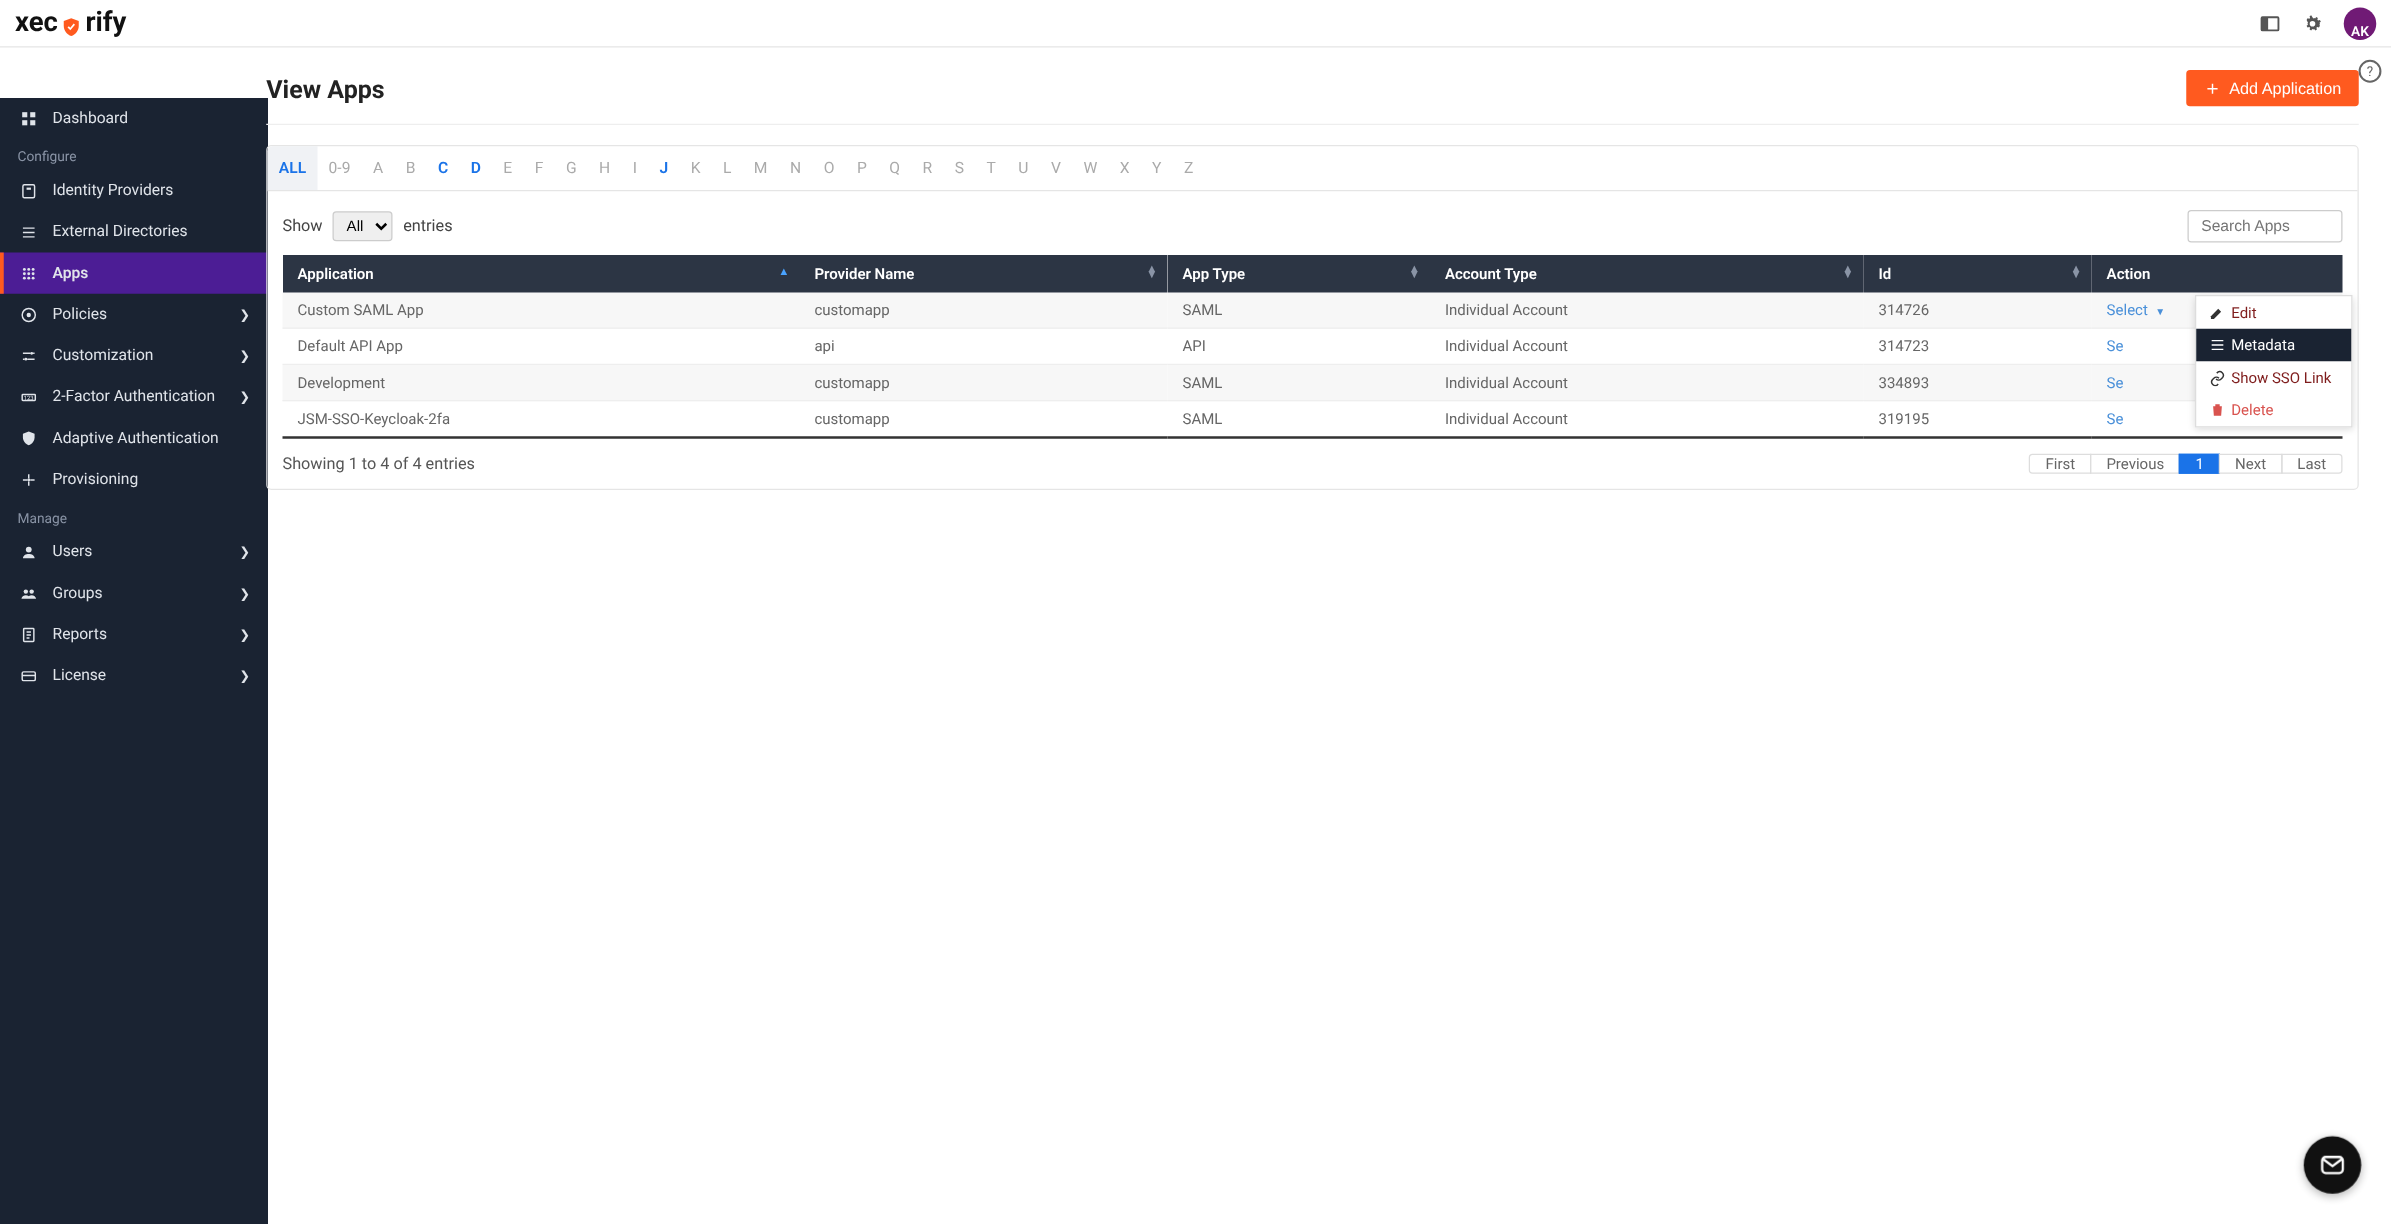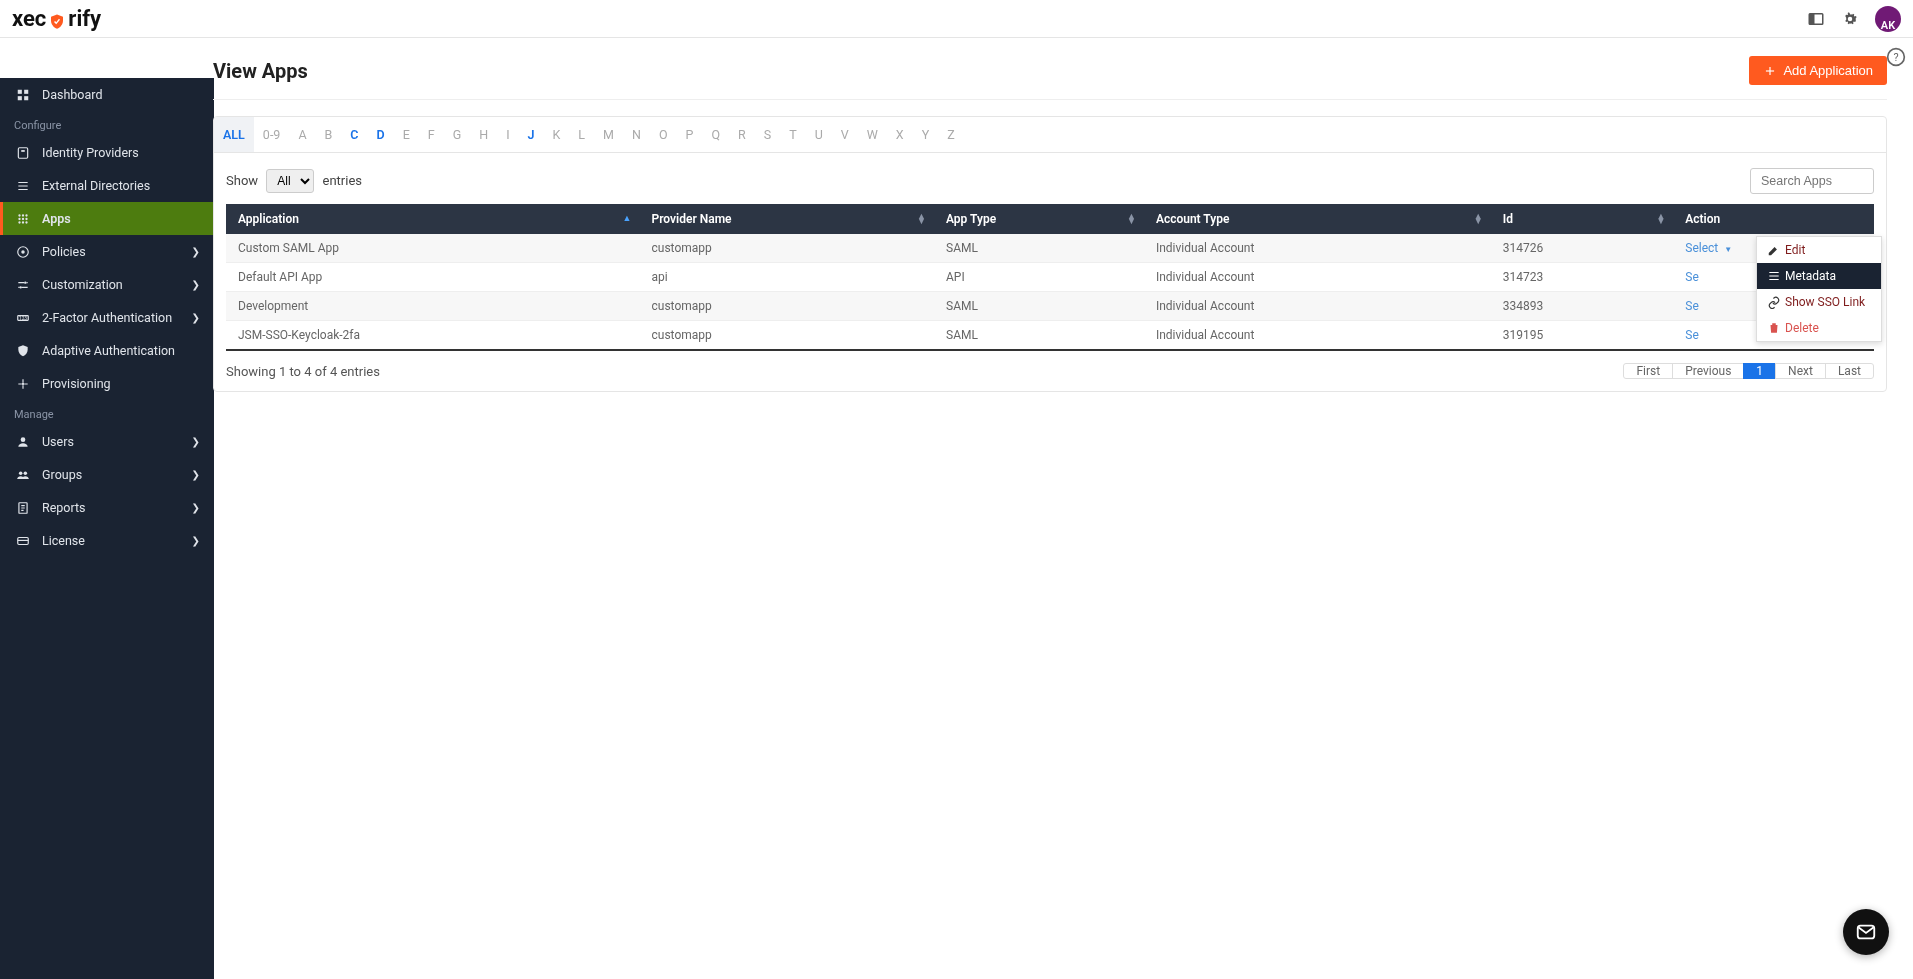--- a/index.html
+++ b/index.html
@@ -12,21 +12,21 @@
   .top-right { display: flex; align-items: center; gap: 16px; }
   .top-icon { width: 18px; height: 18px; display:flex; align-items:center; justify-content:center; color:#555; cursor:pointer; }
   .avatar { width: 26px; height: 26px; border-radius: 50%; background: #701a75; color: #fff; font-size: 11px; font-weight:600; display:flex; align-items:flex-end; justify-content:center; cursor:pointer; }
   
   
   .help-bubble { position: fixed; top: 46px; right: 6px; width: 22px; height: 22px; display:flex; align-items:center; justify-content:center; color:#666; cursor:pointer; }
   
   
   .sidebar { position: fixed; left: 0; top: 38px; bottom: 0; width: 214px; background: #1a2332; color: #e0e4ea; overflow-y:auto;margin-top:40px; }
   .sidebar-item { display:flex; align-items:center; padding: 9px 14px; font-size: 12.5px; cursor:pointer; }
-  .sidebar-item.active { background: #4d7c0f; border-left: 3px solid #ff5a1f; padding-left: 11px; font-weight:600; }
+  .sidebar-item.active { background: #4c1d95; border-left: 3px solid #ff5a1f; padding-left: 11px; font-weight:600; }
   .sidebar-item .sb-icon { width: 18px; margin-right: 10px; display:flex; align-items:center; justify-content:center; }
   .sidebar-item .chevron { margin-left:auto; font-size:10px; }
   .sidebar-section { padding: 8px 14px 4px; font-size: 11px; color: #8a94a6; }
   
   
   .main { margin-left: 187px; padding: 18px 26px; position:relative; }
   .page-header { display:flex; justify-content:space-between; align-items:center; border-bottom: 1px solid #eee; padding-bottom: 14px; }
   .page-title { font-size: 20px; font-weight: 700; color:#222; }
   .add-btn { background: #ff5a1f; color:#fff; border:none; padding: 7px 14px; border-radius: 3px; font-size: 13px; cursor:pointer; display:flex; align-items:center; gap:6px; }
   

